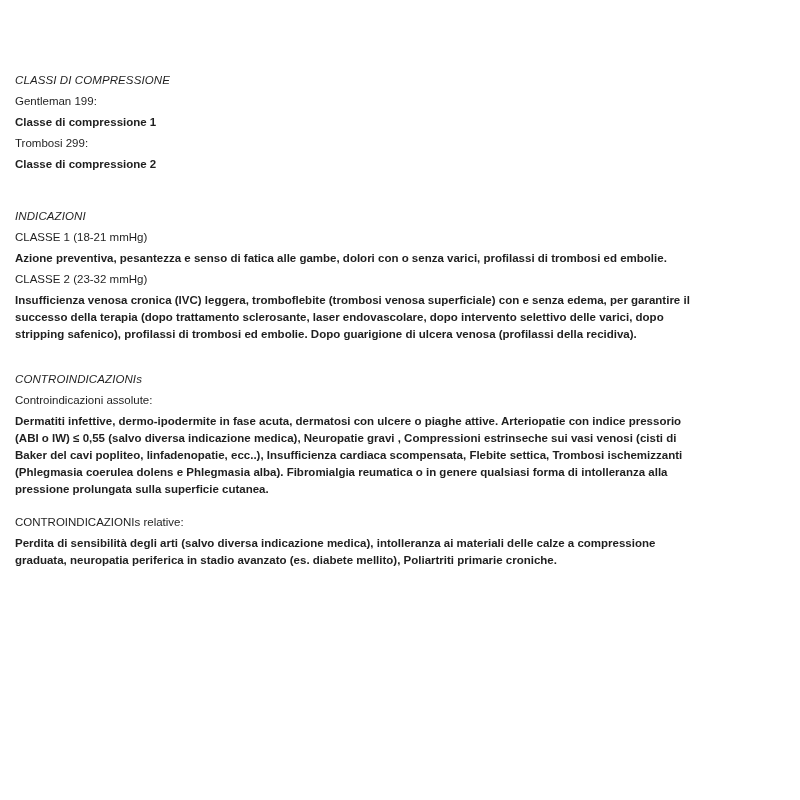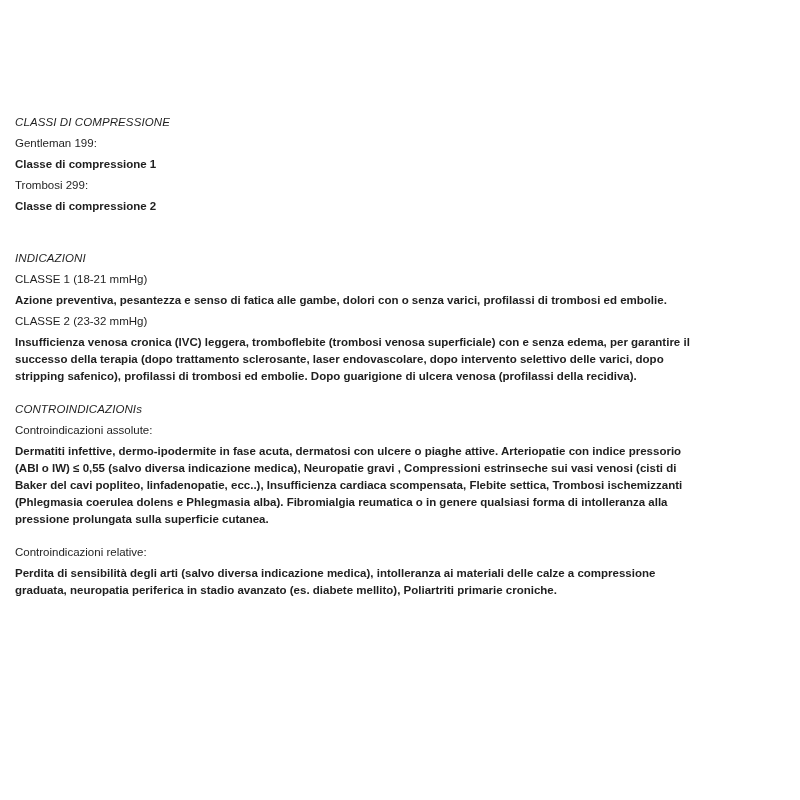--- a/index.html
+++ b/index.html
@@ -9,39 +9,39 @@
     width: 800px;
     height: 800px;
     overflow: hidden;
     font-family: "Liberation Sans", sans-serif;
     color: #1f1f1f;
   }
   .page {
     box-sizing: border-box;
     width: 716px;
     height: 800px;
-    padding: 114px 15px 0 15px;
+    padding: 72px 15px 0 15px;
   }
   .page p, .page h2 {
     margin: 0 0 4px 0;
     font-size: 11.5px;
     line-height: 17px;
     font-weight: 700;
     max-width: 772px;
   }
   h2.hi {
     font-style: italic;
     font-weight: 400;
     letter-spacing: 0.1px;
   }
   p.hb {
     font-weight: 400;
   }
   section.sec-indicazioni { margin-top: 35px; }
-  section.sec-controindicazioni { margin-top: 16px; }
+  section.sec-controindicazioni { margin-top: 28px; }
   p.mt-extra { margin-top: 16px; }
 </style>
 </head>
 <body>
 
 <main class="page">
 
   <section class="sec-classi">
     <h2 class="hi">CLASSI DI COMPRESSIONE</h2>
     <p class="hb">Gentleman 199:</p>
@@ -55,17 +55,17 @@
     <p class="hb">CLASSE 1 (18-21 mmHg)</p>
     <p>Azione preventiva, pesantezza e senso di fatica alle gambe, dolori con o senza varici, profilassi di trombosi ed embolie.</p>
     <p class="hb">CLASSE 2 (23-32 mmHg)</p>
     <p>Insufficienza venosa cronica (IVC) leggera, tromboflebite (trombosi venosa superficiale) con e senza edema, per garantire il successo della terapia (dopo trattamento sclerosante, laser endovascolare, dopo intervento selettivo delle varici, dopo stripping safenico), profilassi di trombosi ed embolie. Dopo guarigione di ulcera venosa (profilassi della recidiva).</p>
   </section>
 
   <section class="sec-controindicazioni">
     <h2 class="hi">CONTROINDICAZIONIs</h2>
     <p class="hb">Controindicazioni assolute:</p>
     <p>Dermatiti infettive, dermo-ipodermite in fase acuta, dermatosi con ulcere o piaghe attive. Arteriopatie con indice pressorio (ABI o IW) ≤ 0,55 (salvo diversa indicazione medica), Neuropatie gravi , Compressioni estrinseche sui vasi venosi (cisti di Baker del cavi popliteo, linfadenopatie, ecc..), Insufficienza cardiaca scompensata, Flebite settica, Trombosi ischemizzanti (Phlegmasia coerulea dolens e Phlegmasia alba). Fibromialgia reumatica o in genere qualsiasi forma di intolleranza alla pressione prolungata sulla superficie cutanea.</p>
-    <p class="hb mt-extra">Controindicazioni relative:</p>
+    <p class="hb mt-extra">CONTROINDICAZIONIs relative:</p>
     <p>Perdita di sensibilità degli arti (salvo diversa indicazione medica), intolleranza ai materiali delle calze a compressione graduata, neuropatia periferica in stadio avanzato (es. diabete mellito), Poliartriti primarie croniche.</p>
   </section>
 
 </main>
 
 </body></html>

